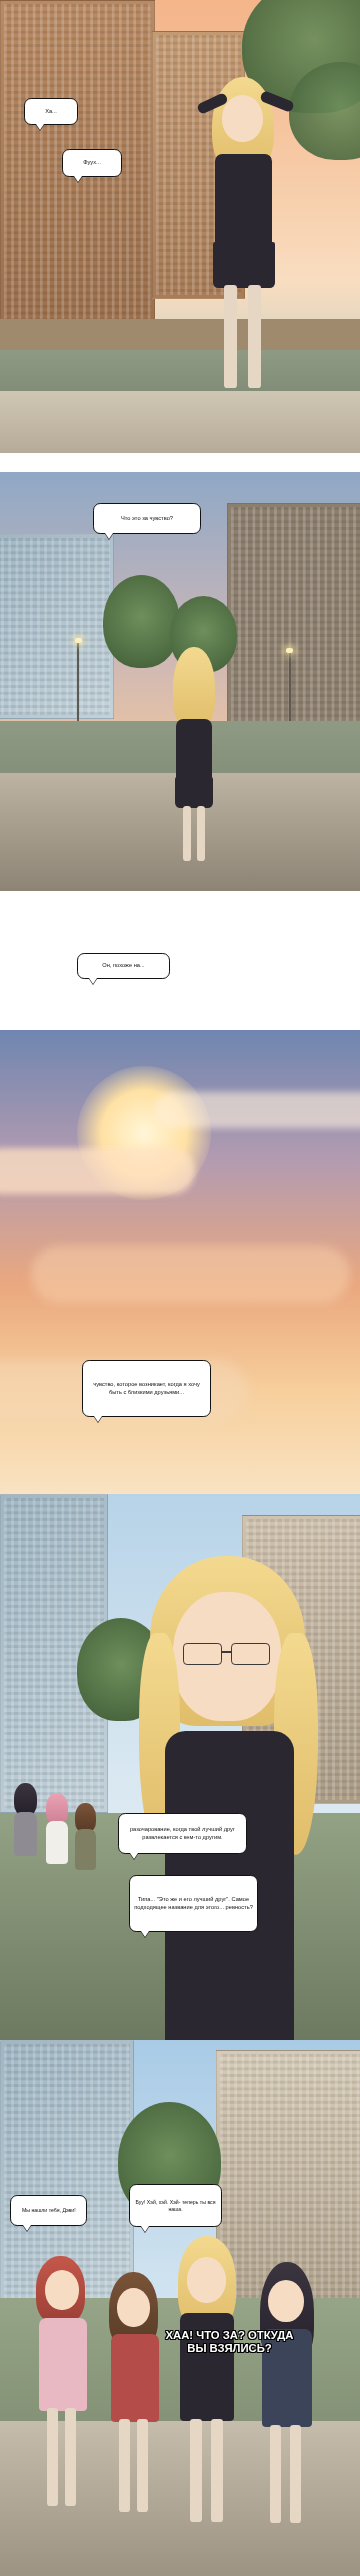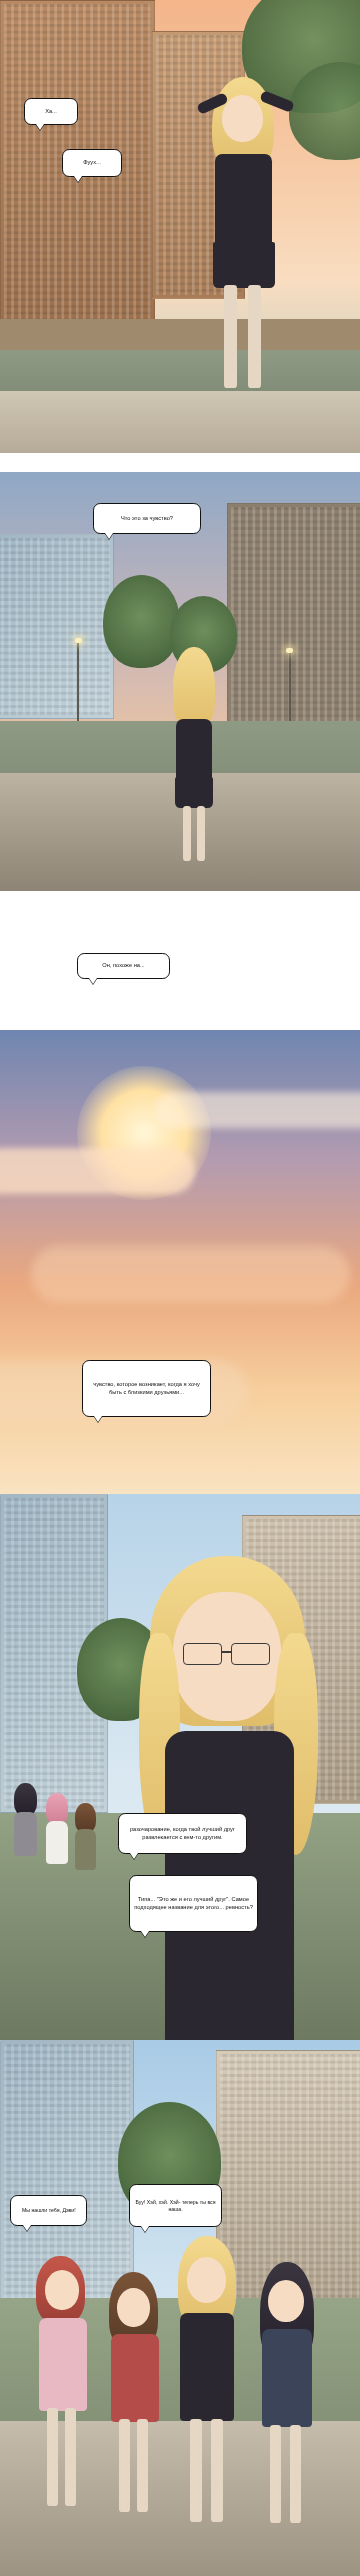--- a/index.html
+++ b/index.html
@@ -336,16 +336,19 @@
       <div class="legs" style="left:33px; top:163px; width:11.3px; height:98px;"></div>
       <div class="legs" style="left:53px; top:163px; width:11.3px; height:98px;"></div>
     </div>
 
     <div class="bubble tail" style="left:10.3px; top:155px; width:77px; height:31px; font-size:5.2px;">
       <span>Мы нашли тебя, Дэви!</span>
     </div>
     <div class="bubble tail" style="left:129px; top:144px; width:93px; height:43px; font-size:5.2px;">
       <span>Буу! Хэй, хэй. Хэй- теперь ты вся наша.</span>
     </div>
+    <div class="shout" style="left:155px; top:273px; width:149px; height:57px; font-size:11.3px;">
+      <span>ХАА! ЧТО ЗА? ОТКУДА ВЫ ВЗЯЛИСЬ?</span>
+    </div>
   </div>
 
 </div>
 
 
 </body></html>

